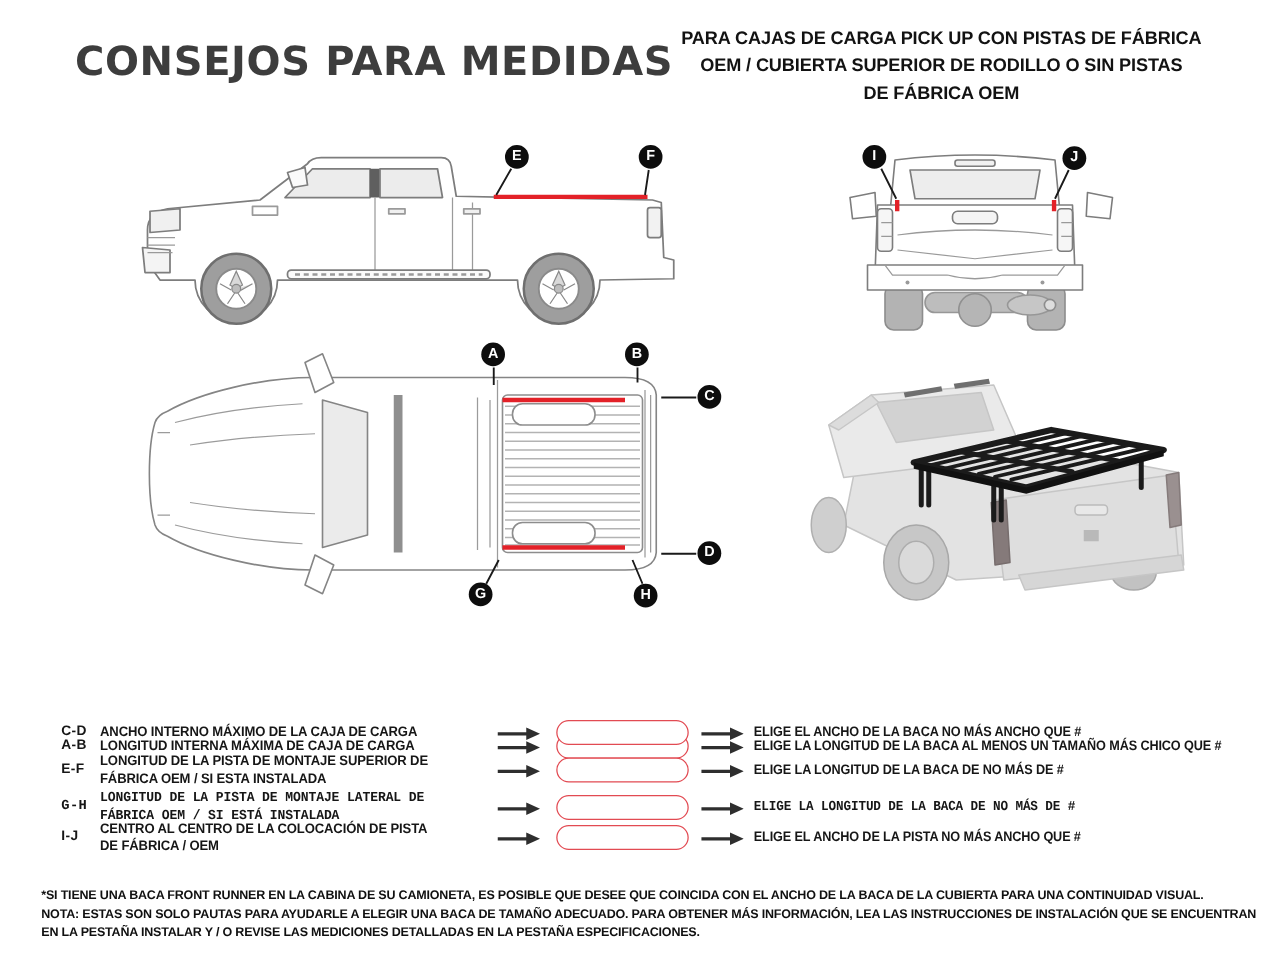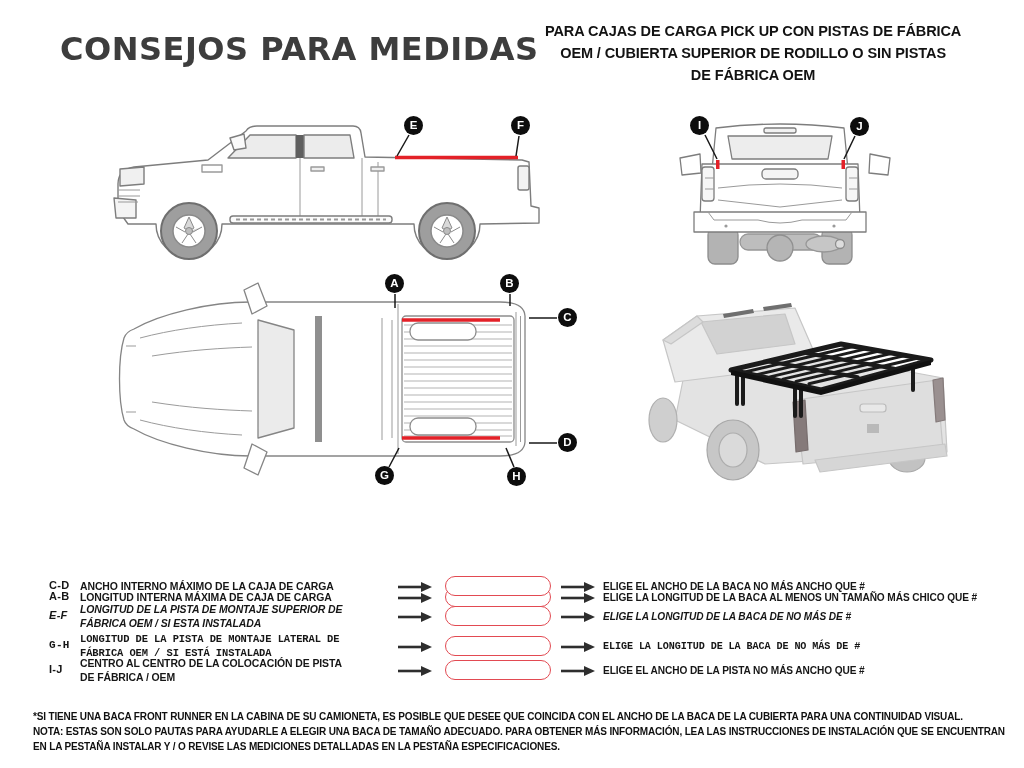--- a/index.html
+++ b/index.html
@@ -208,21 +208,21 @@
     <span class="pill"></span>
     <span class="arrow2">
         <svg width="34" height="12" viewBox="0 0 34 12">
           <path d="M0,6 H24" stroke="#2e2e2e" stroke-width="2.6"></path>
           <path d="M23,1 L34,6 L23,11 Z" fill="#2e2e2e"></path>
         </svg>
       </span>
     <span class="instr">ELIGE EL ANCHO DE LA BACA NO MÁS ANCHO QUE #</span>
   </div>
 
-  <div class="abs row tall" style="top:606px;font-style:italic;">
+  <div class="abs row tall" style="top:606px;">
     <span class="code">E-F</span>
     <span class="desc">
         <span style="display:block">LONGITUD DE LA PISTA DE MONTAJE SUPERIOR DE</span>
         <span style="display:block">FÁBRICA OEM / SI ESTA INSTALADA</span>
       </span>
     <span class="arrow1">
         <svg width="34" height="12" viewBox="0 0 34 12">
           <path d="M0,6 H24" stroke="#2e2e2e" stroke-width="2.6"></path>
           <path d="M23,1 L34,6 L23,11 Z" fill="#2e2e2e"></path>
         </svg>

